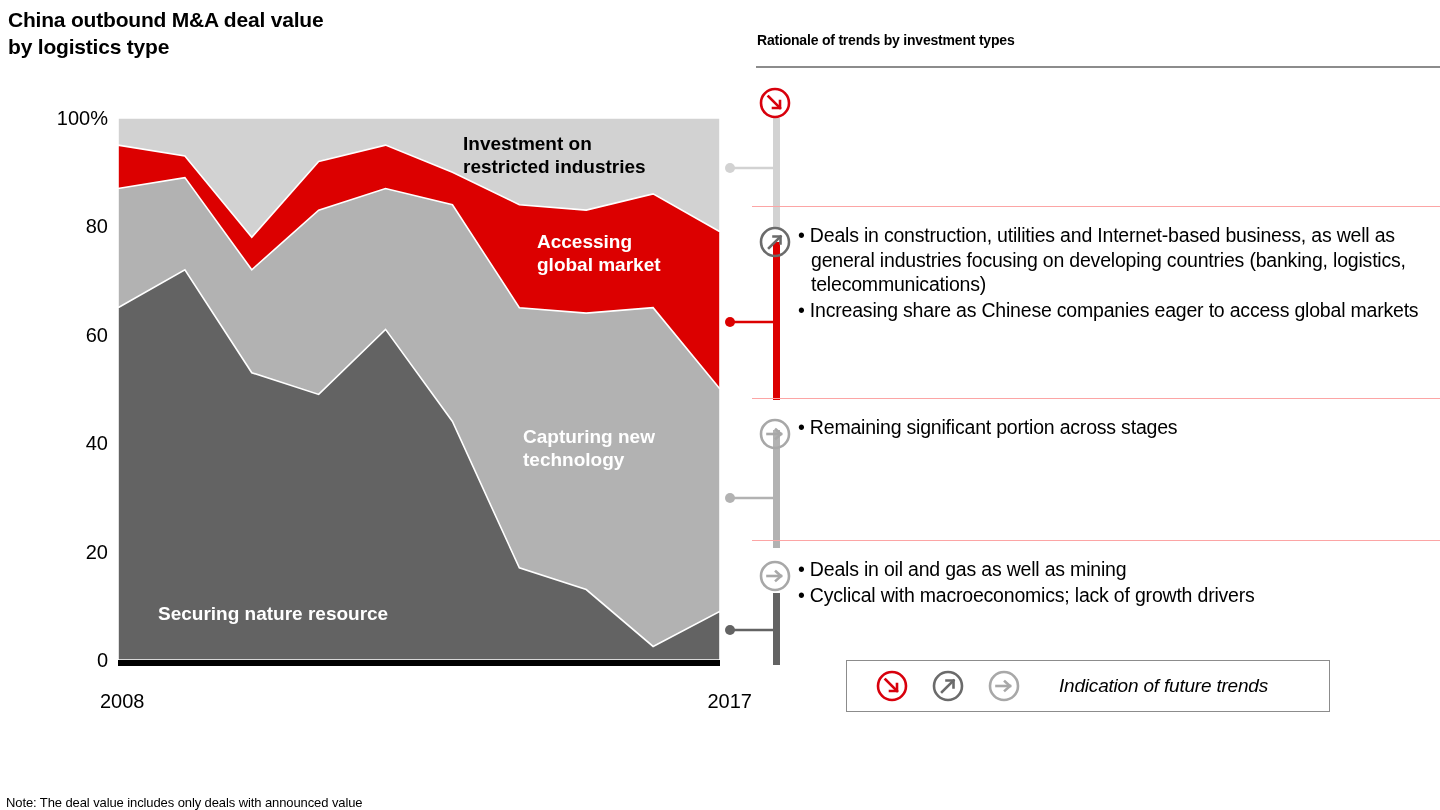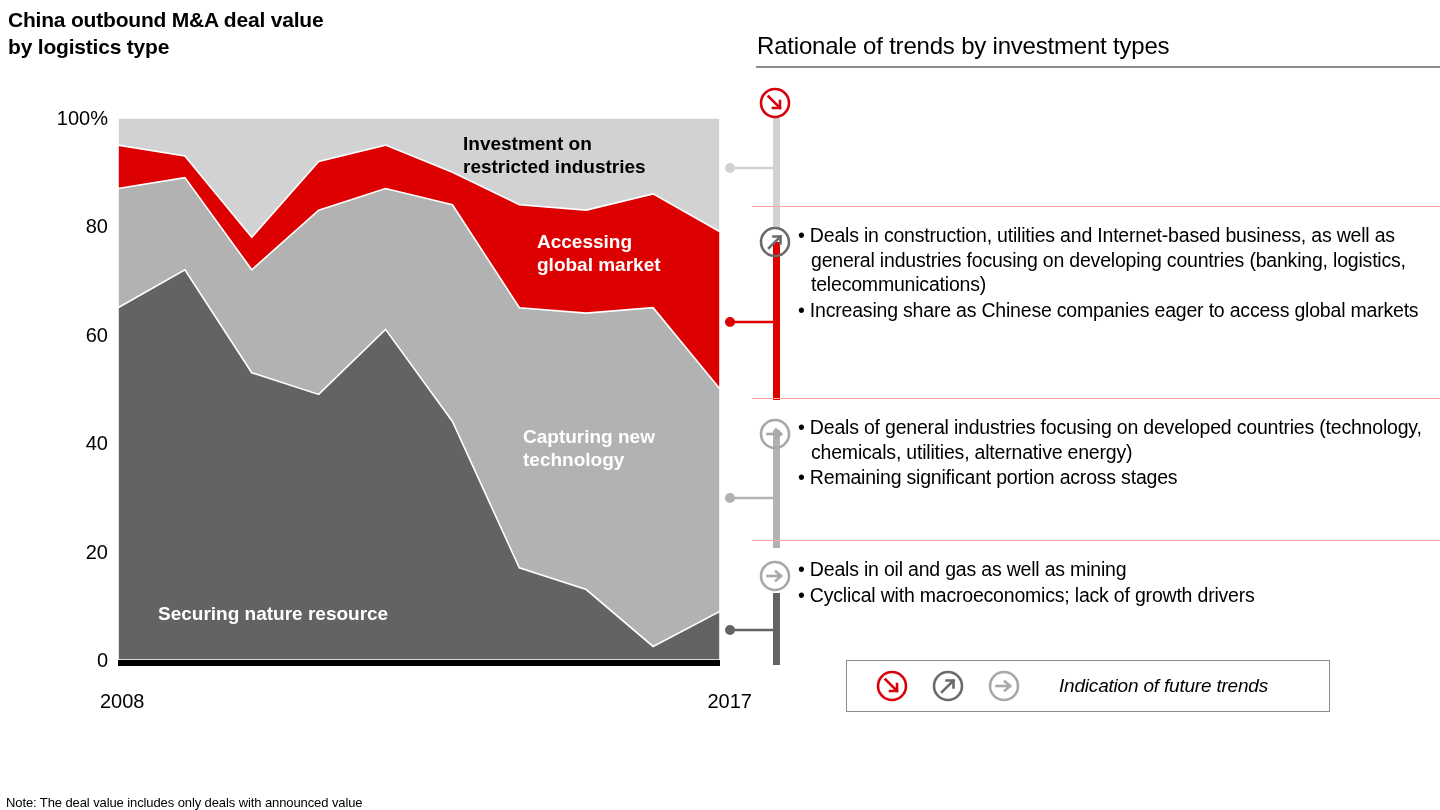--- a/index.html
+++ b/index.html
@@ -18,21 +18,21 @@
   #chart-title {
     position:absolute; left:8px; top:6px; width:700px;
     font-size:21px; font-weight:bold; line-height:1.30; letter-spacing:-0.2px;
   }
   #chart-title div { white-space:nowrap; }
 
   .chart-svg-wrap { position:absolute; left:0; top:0; width:740px; height:740px;margin-left:40px; }
 
   #rationale-title {
     position:absolute; left:5px; top:32px;
-    font-size:24px; font-weight:normal; letter-spacing:-0.2px;
+    font-size:14px; font-weight:bold; letter-spacing:-0.2px;
   }
   .hr-top { position:absolute; left:4px; top:66px; width:684px; height:2px; background:#8c8c8c; }
 
   .rat-list { position:absolute; left:0; top:70px; width:688px; }
   .rat-row { position:relative; display:flex; align-items:flex-start; }
   .rat-row + .rat-row { border-top:1px solid #fca5a5; }
   .rat-icon { width:46px; flex:0 0 46px; padding-top:2px; display:flex; justify-content:center; }
   .rat-body { flex:1; padding-right:4px; }
   .bullet {
     font-size:19.5px; line-height:1.26; letter-spacing:-0.2px;
@@ -141,21 +141,20 @@
       </div>
       <div class="rat-row" style="min-height: 142px; padding-top: 16px;">
         <div class="rat-icon">
           <svg width="34" height="34" viewBox="0 0 34 34">
             <circle cx="17" cy="17" r="14" fill="none" stroke="#a8a8a8" stroke-width="2.6"></circle>
             <path d="M 9.5 17 L 23 17" fill="none" stroke="#a8a8a8" stroke-width="2.6" stroke-linecap="square"></path>
             <path d="M 23 17 L 18 12.5 M 23 17 L 18 21.5" fill="none" stroke="#a8a8a8" stroke-width="2.6" stroke-linecap="square"></path>
           </svg>
         </div>
         <div class="rat-body">
-          <p class="bullet">Deals of general industries focusing on developed countries (technology, chemicals, utilities, alternative energy)</p>
           <p class="bullet">Remaining significant portion across stages</p>
         </div>
       </div>
       <div class="rat-row" style="min-height: 92px; padding-top: 16px;">
         <div class="rat-icon">
           <svg width="34" height="34" viewBox="0 0 34 34">
             <circle cx="17" cy="17" r="14" fill="none" stroke="#a8a8a8" stroke-width="2.6"></circle>
             <path d="M 9.5 17 L 23 17" fill="none" stroke="#a8a8a8" stroke-width="2.6" stroke-linecap="square"></path>
             <path d="M 23 17 L 18 12.5 M 23 17 L 18 21.5" fill="none" stroke="#a8a8a8" stroke-width="2.6" stroke-linecap="square"></path>
           </svg>

